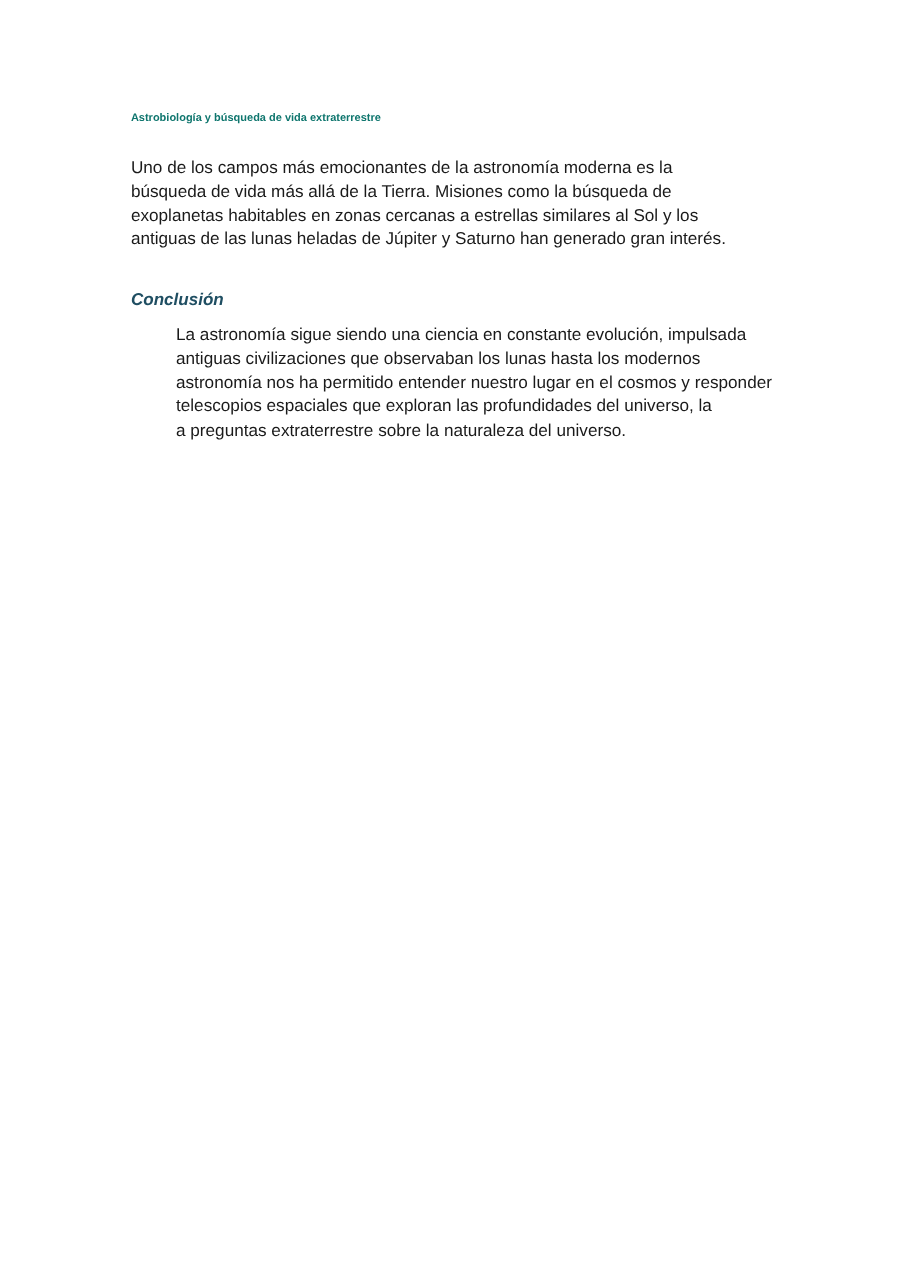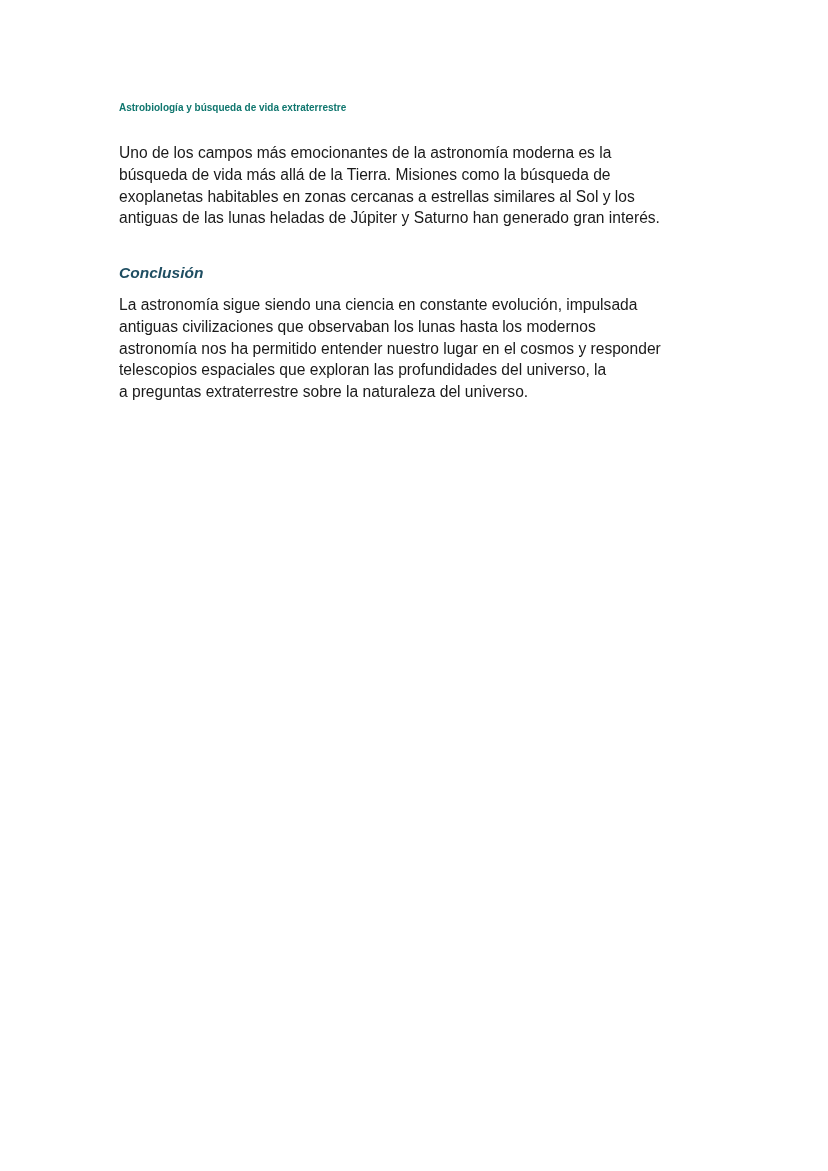--- a/index.html
+++ b/index.html
@@ -51,21 +51,21 @@
       left: 0;
       top: 262px;
       margin: 0;
       font-size: 15.5px;
       font-weight: bold;
       font-style: italic;
       color: #1f4e62;
       white-space: nowrap;
       line-height: 22px;
     }
-    .p2 { top: 294px; }
+    .p2 { top: 294px; margin-left: 41px; }
   </style>
 </head>
 <body>
 
 <div class="page">
 
   <h2 class="h2">Astrobiología y búsqueda de vida extraterrestre</h2>
 
   <p class="para p1">
     <span class="line">Uno de los campos más emocionantes de la astronomía moderna es la</span>

